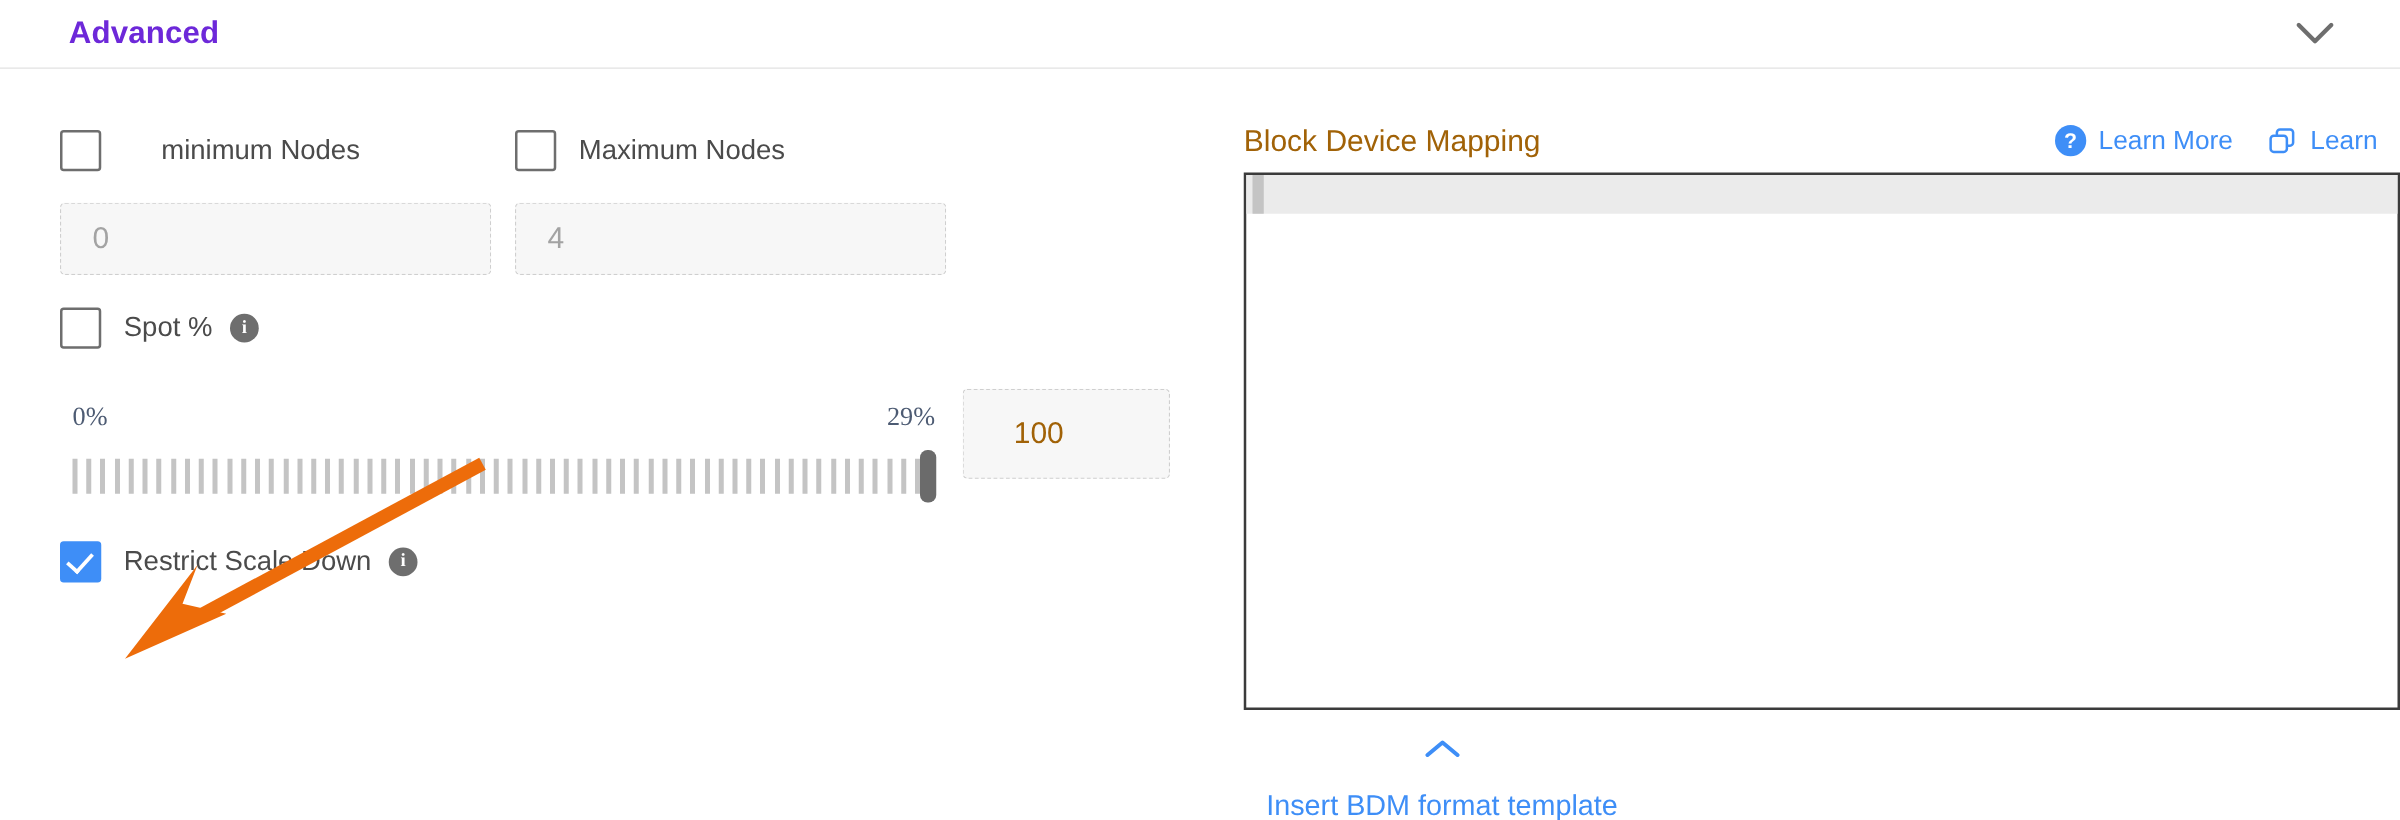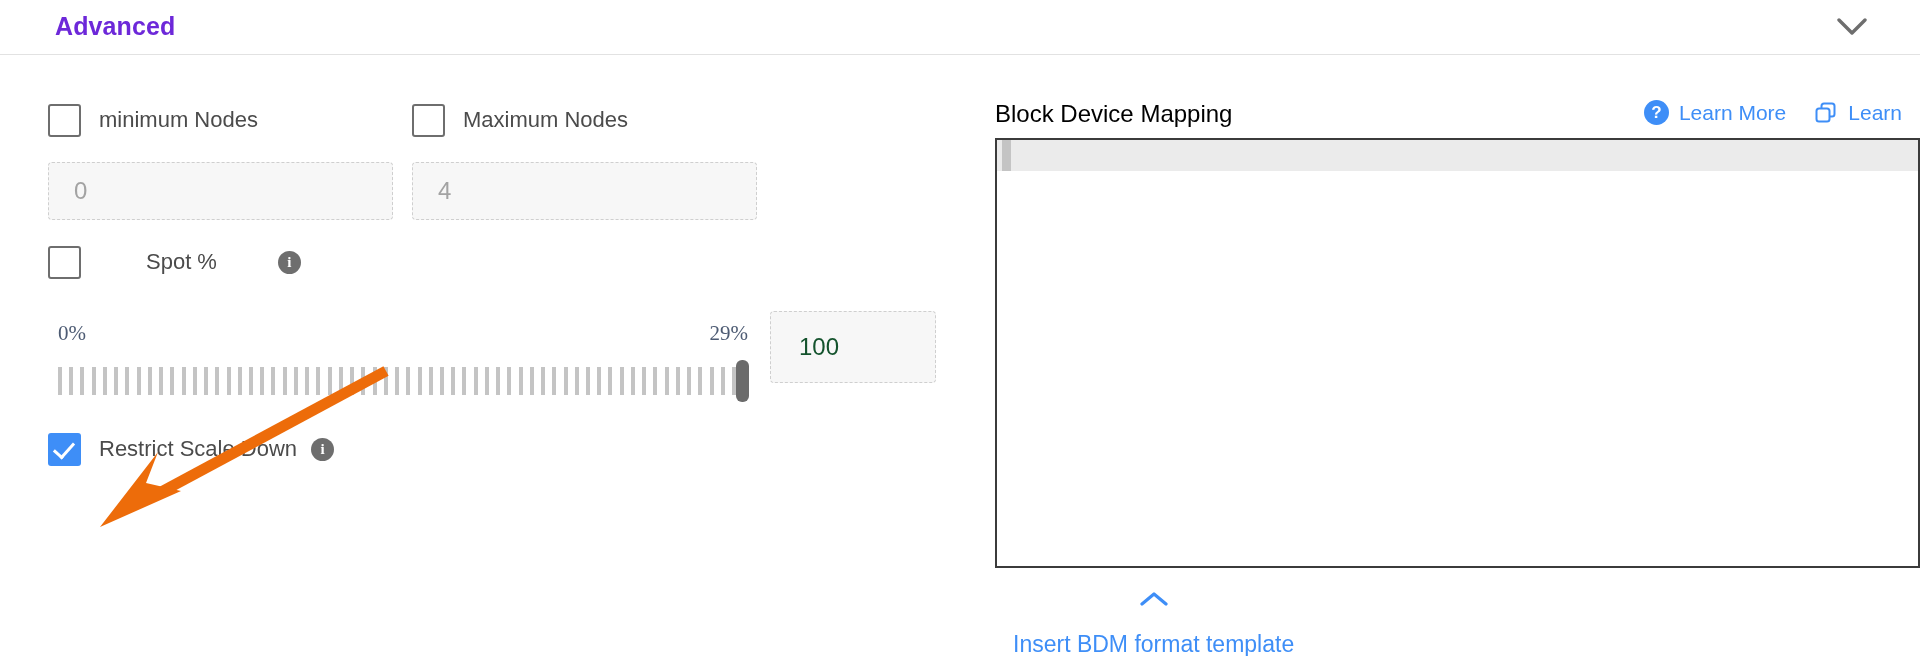--- a/index.html
+++ b/index.html
@@ -192,39 +192,39 @@
     left: 770px;
     top: 255px;
     box-sizing: border-box;
     width: 166px;
     height: 72px;
     background: #f7f7f7;
     border: 1.5px dashed #cfcfcf;
     border-radius: 4px;
     display: flex;
     align-items: center;
-    padding-left: 28px;
+    padding-left: 40px;
     font-size: 24px;
-    color: #14532d;
+    color: #a16207;
     cursor: text;
   }
 
   
   .right-col {
     position: absolute;
     left: 995px; top: 0;
     width: 925px;
     height: 600px;
   }
   .bdm-title {
     position: absolute;
     left: 0;
     top: 44px;
     font-size: 24px;
-    color: #000000;
+    color: #a16207;
     white-space: nowrap;
   }
   .bdm-actions {
     position: absolute;
     right: 18px;
     top: 44px;
     display: flex;
     align-items: center;
     gap: 28px;
   }
@@ -314,37 +314,37 @@
         <path d="M2 2 L15 15 L28 2" fill="none" stroke="#6e6e6e" stroke-width="3.4" stroke-linecap="round" stroke-linejoin="round"></path>
       </svg>
     </span>
   </div>
 </div>
 
 <div class="body-area">
 
   <div class="left-col">
 
-    <div class="cb-row" style="left:48px; top:46px;">
+    <div class="cb-row" style="left:48px; top:46px;gap:30px;">
       <div class="cbox"></div>
       <div class="cb-label">minimum Nodes</div>
     </div>
     <div class="num-input" style="left:48px; top:106px;">
       <span>0</span>
     </div>
 
     <div class="cb-row" style="left:412px; top:46px;align-items:center;">
       <div class="cbox"></div>
       <div class="cb-label">Maximum Nodes</div>
     </div>
     <div class="num-input" style="left:412px; top:106px;">
       <span>4</span>
     </div>
 
-    <div class="cb-row" style="left:48px; top:188px;gap:47px;">
+    <div class="cb-row" style="left:48px; top:188px;">
       <div class="cbox"></div>
       <div class="cb-label">Spot %</div>
       <div class="info-icon">i</div>
     </div>
 
     <div class="slider-wrap">
       <div class="slider-scale-labels">
         <span class="scale-min">0%</span>
         <span class="scale-max">29%</span>
       </div>

